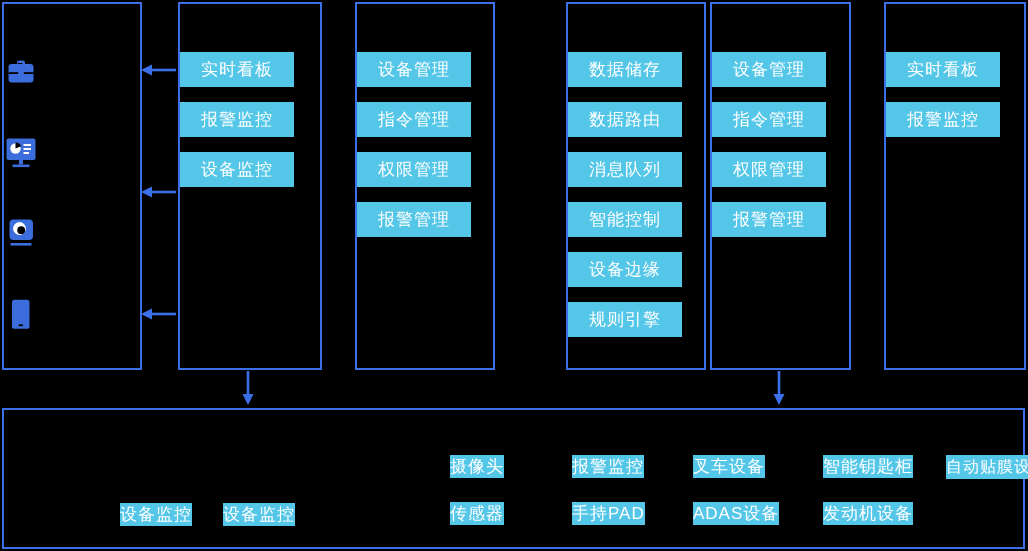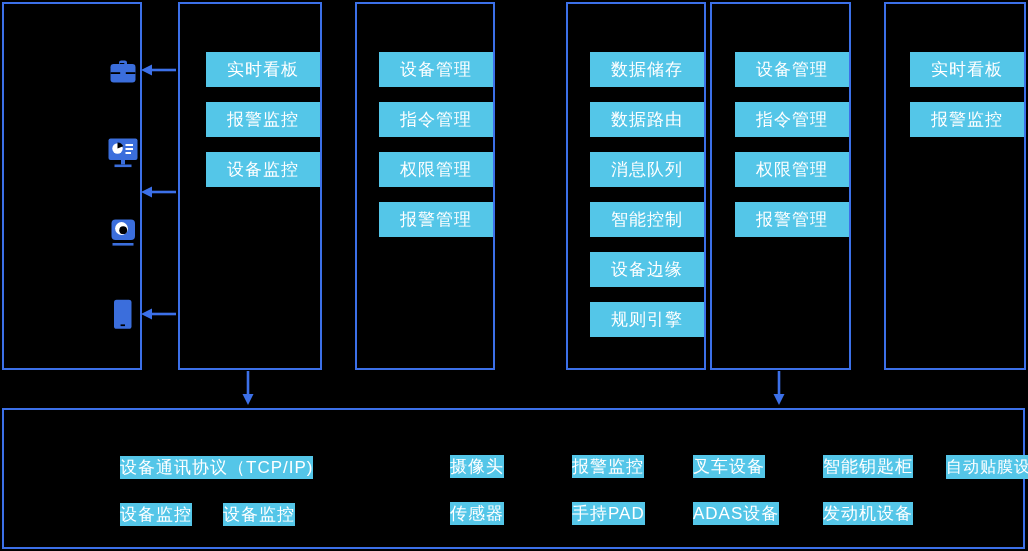--- a/index.html
+++ b/index.html
@@ -11,21 +11,21 @@
   }
   html,body{margin:0;padding:0;background:#000;}
   .canvas{
     position:relative;width:1028px;height:551px;background:var(--bg);
     font-family:"Liberation Sans",sans-serif;overflow:hidden;
   }
   .panel{
     position:absolute;border:2px solid var(--accent);box-sizing:border-box;
     background:transparent;
   }
-  .col{top:2px;height:368px;display:flex;flex-direction:column;align-items:flex-end;
+  .col{top:2px;height:368px;display:flex;flex-direction:column;align-items:flex-start;
        padding-top:48px;gap:15px;}
   .c1{left:2px;width:140px;padding-top:51px;gap:49px;}
   .c2{left:178px;width:144px;}
   .c3{left:355px;width:140px;}
   .c4{left:533px;width:140px;margin-left:33px;}
   .c5{left:710px;width:141px;}
   .c6{left:884px;width:142px;}
   .chip{
     background:var(--cyan);color:var(--txt);
     width:114px;height:35px;flex:0 0 auto;
@@ -159,21 +159,20 @@
     </svg>
   </div>
   <div class="arrow ad2">
     <svg width="16" height="36" viewBox="0 0 16 36">
       <line x1="8" y1="1" x2="8" y2="25"></line>
         <polygon points="2.5,24 13.5,24 8,35"></polygon>
     </svg>
   </div>
 
   <div class="panel bottom">
-    <div class="chip b-protocol">设备通讯协议（TCP/IP)</div>
     <div class="chip b-mon1">设备监控</div>
     <div class="chip b-mon2">设备监控</div>
 
     <div class="chip g-c0 g-r0">摄像头</div>
     <div class="chip g-c1 g-r0">报警监控</div>
     <div class="chip g-c2 g-r0">叉车设备</div>
     <div class="chip g-c3 g-r0">智能钥匙柜</div>
     <div class="chip g-c0 g-r1">传感器</div>
     <div class="chip g-c1 g-r1">手持PAD</div>
     <div class="chip g-c2 g-r1">ADAS设备</div>

